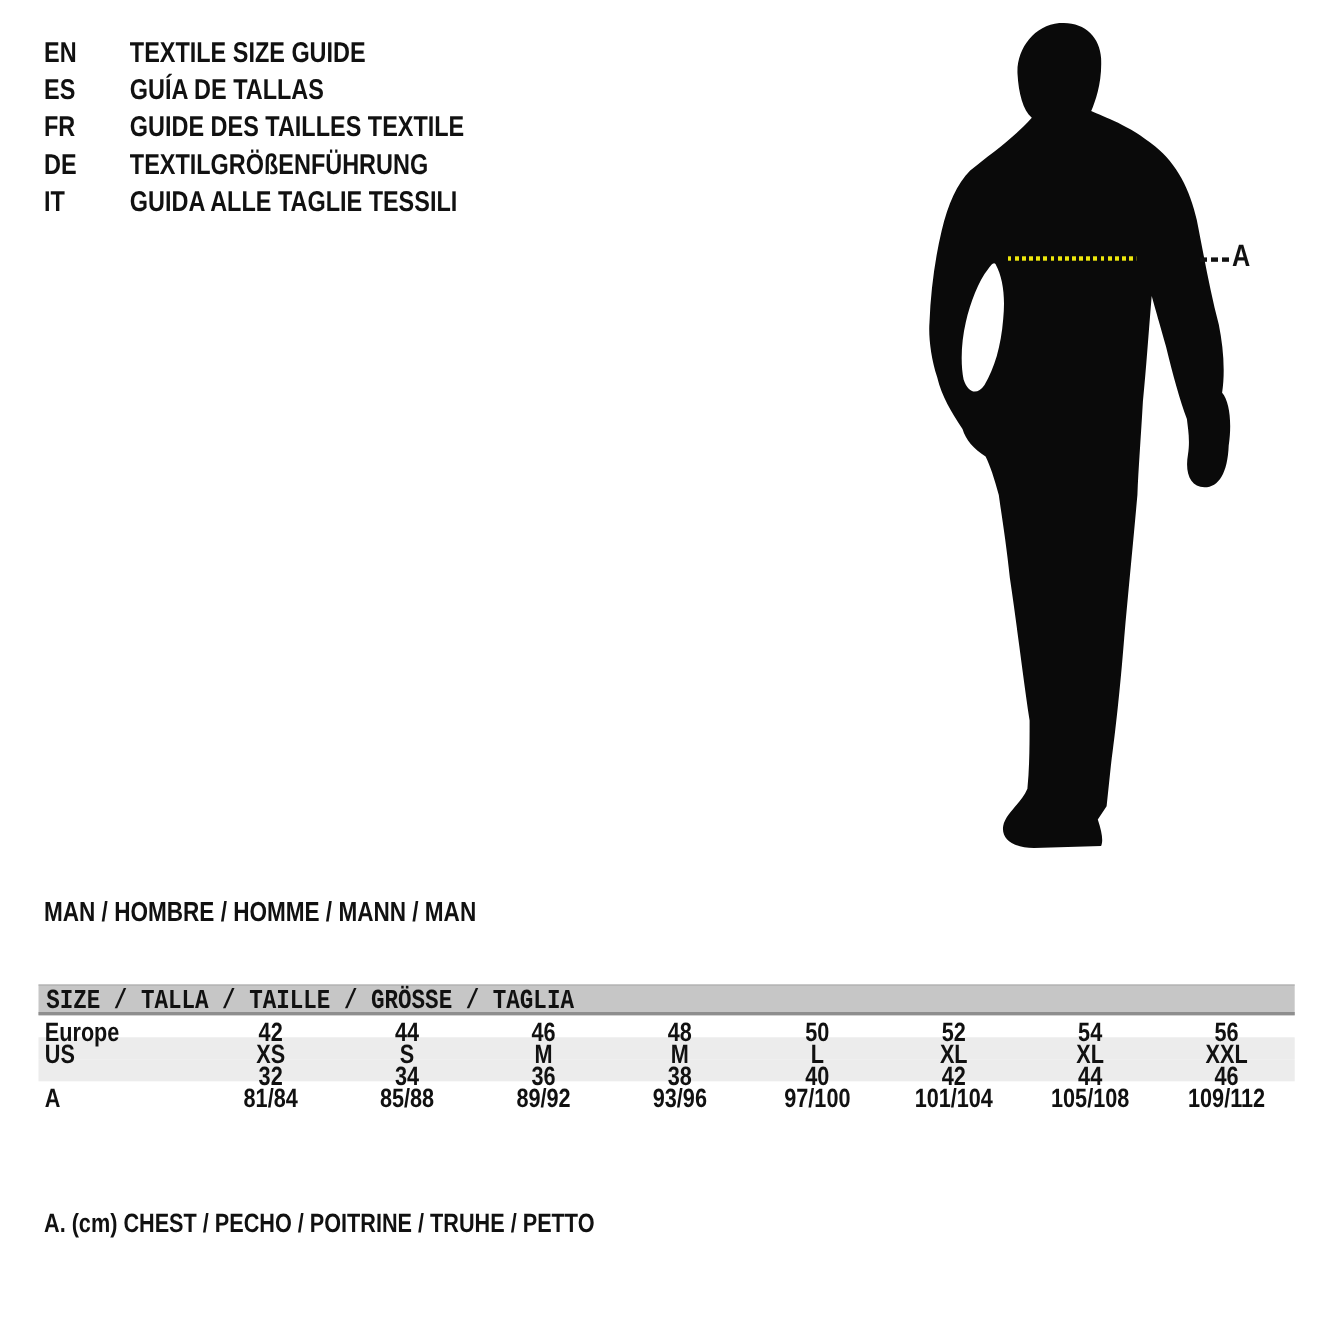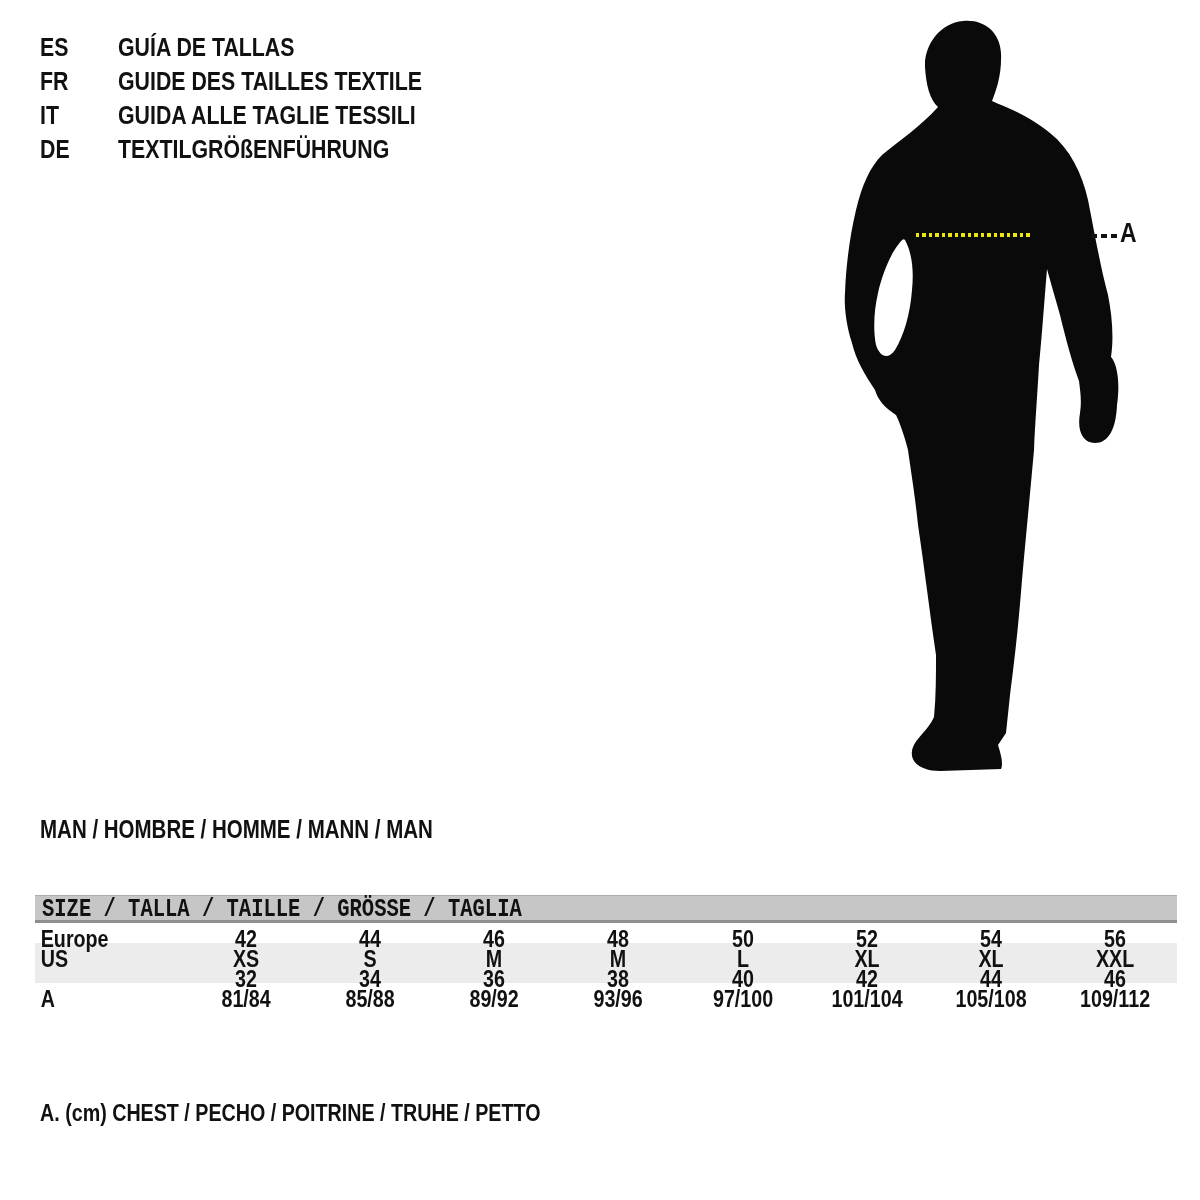--- a/index.html
+++ b/index.html
@@ -44,34 +44,38 @@
   
   .footer-note{position:absolute;left:40px;top:1100px;font-size:24px;line-height:26px;}
 </style>
 </head>
 <body>
 
 <div class="page">
 
   <section class="lang-list">
     <div class="lang-row">
+      <span class="code cond">EN</span>
+      <span class="cond">TEXTILE SIZE GUIDE</span>
+    </div>
+    <div class="lang-row">
       <span class="code cond">ES</span>
       <span class="cond">GUÍA DE TALLAS</span>
     </div>
     <div class="lang-row">
       <span class="code cond">FR</span>
       <span class="cond">GUIDE DES TAILLES TEXTILE</span>
     </div>
     <div class="lang-row">
+      <span class="code cond">DE</span>
+      <span class="cond">TEXTILGRÖßENFÜHRUNG</span>
+    </div>
+    <div class="lang-row">
       <span class="code cond">IT</span>
       <span class="cond">GUIDA ALLE TAGLIE TESSILI</span>
-    </div>
-    <div class="lang-row">
-      <span class="code cond">DE</span>
-      <span class="cond">TEXTILGRÖßENFÜHRUNG</span>
     </div>
   </section>
 
 
   <figure class="man-figure">
     <svg width="320" height="775" viewBox="0 0 320 775" aria-hidden="true">
       <path fill="currentColor" fill-rule="evenodd" d="
         M 133,16
         C 155,14 170,28 171,48
         C 172,70 166,86 162,96

